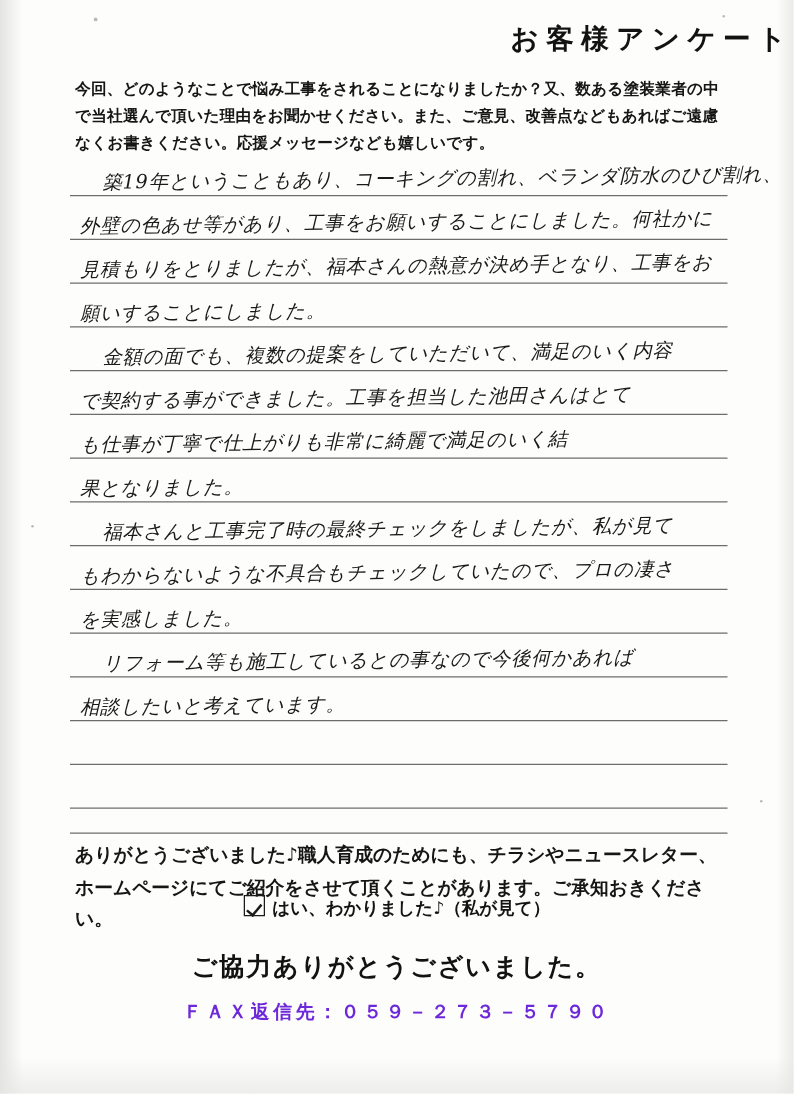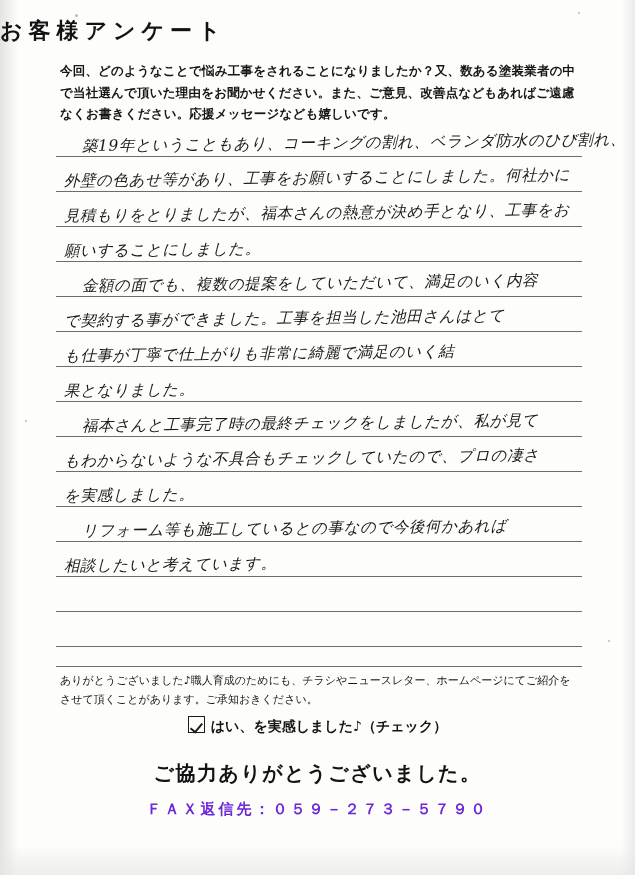--- a/index.html
+++ b/index.html
@@ -46,21 +46,21 @@
     background: linear-gradient(to top, #e6e6e4, rgba(255,255,255,0));
     opacity: .7;
     pointer-events: none;
   }
 
   .title {
     position: absolute;
     top: 16px;
     left: 0;
     width: 635px;
-    text-align: left;
+    text-align: right;
     font-size: 22px;
     font-weight: bold;
     letter-spacing: 6px;
     color: #121212;
     font-family: "DejaVu Sans", sans-serif;
   }
 
   .intro {
     position: absolute;
     top: 60px;
@@ -101,23 +101,23 @@
     transform: rotate(-0.7deg);
     transform-origin: left bottom;
   }
   .hand-line.indent { left: 26px; }
 
   .footnote {
     position: absolute;
     top: 672px;
     left: 60px;
     width: 518px;
-    font-size: 11px;
+    font-size: 15px;
     line-height: 1.7;
-    font-weight: normal;
+    font-weight: bold;
     color: #161616;
   }
   .footnote-rule {
     position: absolute;
     top: 666px;
     left: 56px;
     width: 526px;
     border-bottom: 1px solid #6d6d6d;
   }
 
@@ -229,19 +229,19 @@
     <div class="hand-line" style="top:323px;">もわからないような不具合もチェックしていたので、プロの凄さ</div>
     <div class="hand-line" style="top:358px;">を実感しました。</div>
     <div class="hand-line indent" style="top:393px;">リフォーム等も施工しているとの事なので今後何かあれば</div>
     <div class="hand-line" style="top:428px;">相談したいと考えています。</div>
   </div>
 
   <div class="footnote-rule"></div>
   <div class="footnote">ありがとうございました♪職人育成のためにも、チラシやニュースレター、ホームページにてご紹介をさせて頂くことがあります。ご承知おきください。</div>
 
   <div class="check-row">
-    <span class="check-box"></span><span>はい、を実感しました♪（チェック）</span>
+    <span class="check-box"></span><span>はい、わかりました♪（私が見て）</span>
   </div>
 
   <div class="thanks">ご協力ありがとうございました。</div>
   <div class="fax">ＦＡＸ返信先：０５９－２７３－５７９０</div>
 
 </div>
 
 </body></html>

